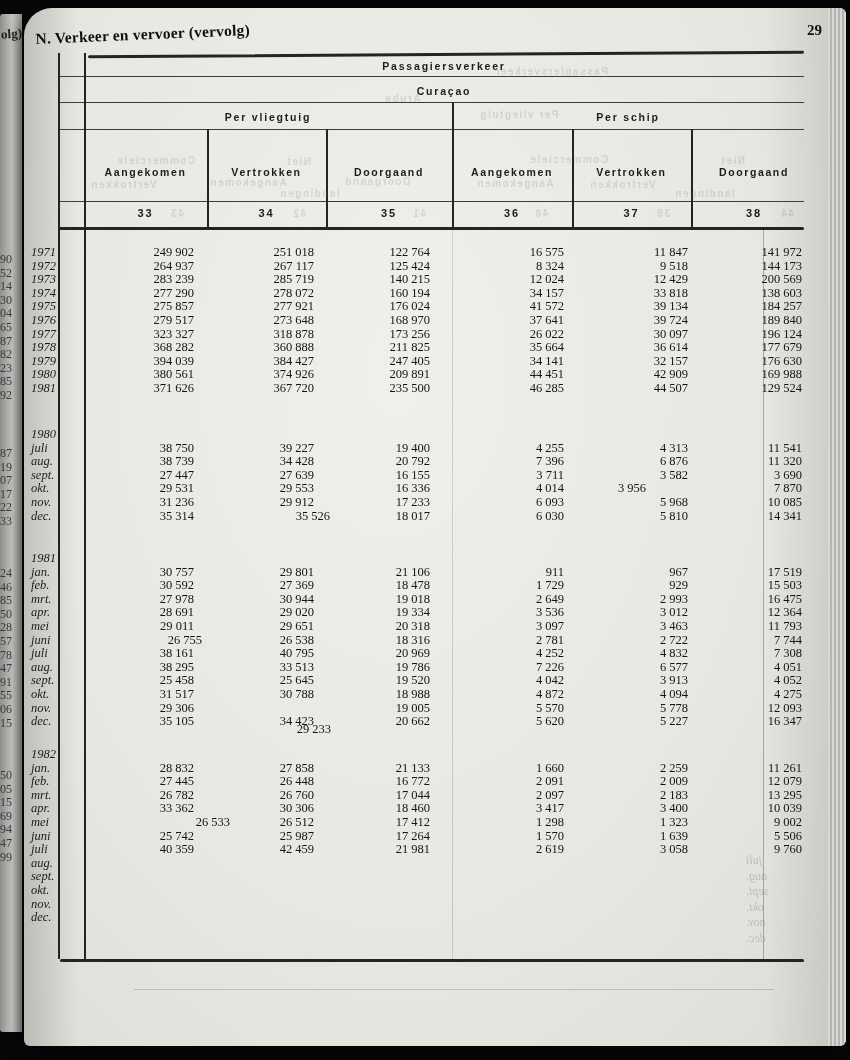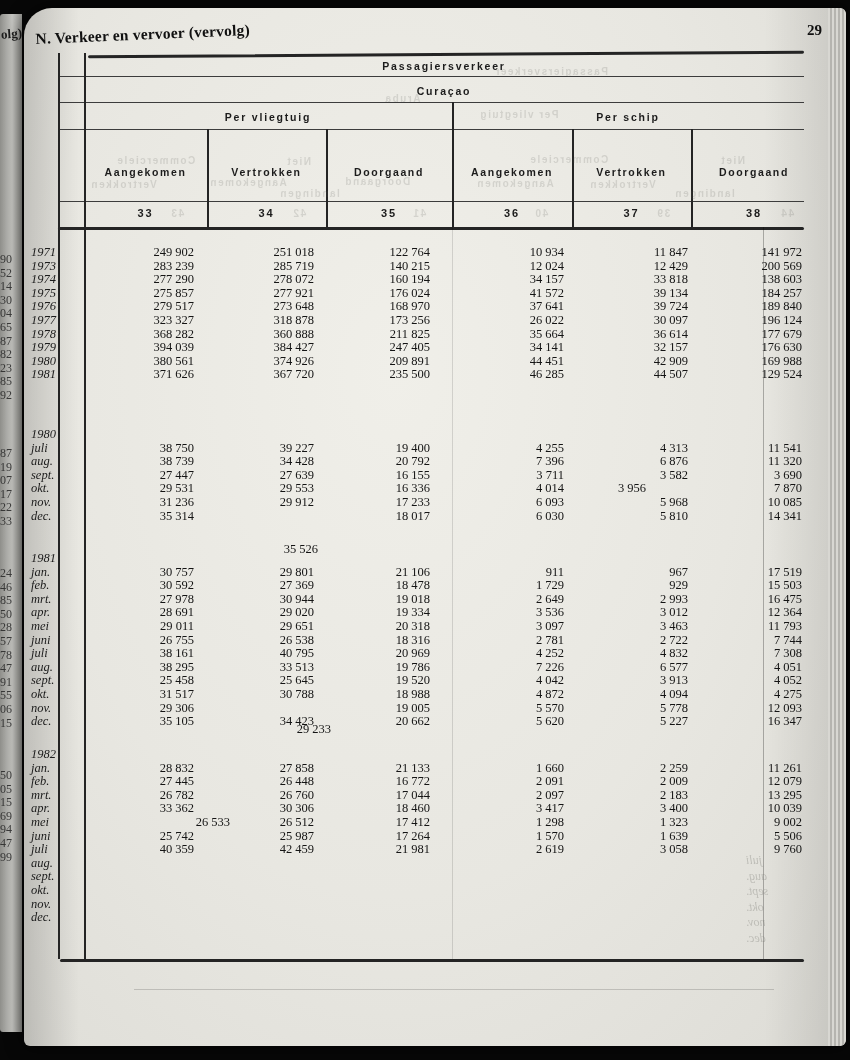--- a/index.html
+++ b/index.html
@@ -186,23 +186,32 @@
   <div class="col-cell-num" style="left:548px;top:199px;width:119px">37</div>
   <div class="col-cell-num" style="left:667px;top:199px;width:126px">38</div>
 
   <div id="data-body">
       <div class="section" style="top: 237px;">
         <div class="trow">
           <span class="rlabel">1971</span>
           <span class="cval" style="left: 60px; width: 110px;">249 902</span>
           <span class="cval" style="left: 176px; width: 114px;">251 018</span>
           <span class="cval" style="left: 296px; width: 110px;">122 764</span>
-          <span class="cval" style="left: 426px; width: 114px;">10 934</span>
+          <span class="cval" style="left: 426px; width: 114px;">16 575</span>
           <span class="cval" style="left: 552px; width: 112px;">11 847</span>
           <span class="cval" style="left: 668px; width: 110px;">141 972</span>
+        </div>
+        <div class="trow">
+          <span class="rlabel">1972</span>
+          <span class="cval" style="left: 60px; width: 110px;">264 937</span>
+          <span class="cval" style="left: 176px; width: 114px;">267 117</span>
+          <span class="cval" style="left: 296px; width: 110px;">125 424</span>
+          <span class="cval" style="left: 426px; width: 114px;">8 324</span>
+          <span class="cval" style="left: 552px; width: 112px;">9 518</span>
+          <span class="cval" style="left: 668px; width: 110px;">144 173</span>
         </div>
         <div class="trow">
           <span class="rlabel">1973</span>
           <span class="cval" style="left: 60px; width: 110px;">283 239</span>
           <span class="cval" style="left: 176px; width: 114px;">285 719</span>
           <span class="cval" style="left: 296px; width: 110px;">140 215</span>
           <span class="cval" style="left: 426px; width: 114px;">12 024</span>
           <span class="cval" style="left: 552px; width: 112px;">12 429</span>
           <span class="cval" style="left: 668px; width: 110px;">200 569</span>
         </div>
@@ -324,21 +333,21 @@
           <span class="cval" style="left: 60px; width: 110px;">31 236</span>
           <span class="cval" style="left: 176px; width: 114px;">29 912</span>
           <span class="cval" style="left: 296px; width: 110px;">17 233</span>
           <span class="cval" style="left: 426px; width: 114px;">6 093</span>
           <span class="cval" style="left: 552px; width: 112px;">5 968</span>
           <span class="cval" style="left: 668px; width: 110px;">10 085</span>
         </div>
         <div class="trow">
           <span class="rlabel">dec.</span>
           <span class="cval" style="left: 60px; width: 110px;">35 314</span>
-          <span class="cval" style="left: 180px; width: 114px; margin-top: 33px;">35 526</span>
+          <span class="cval" style="left: 192px; width: 114px;">35 526</span>
           <span class="cval" style="left: 296px; width: 110px;">18 017</span>
           <span class="cval" style="left: 426px; width: 114px;">6 030</span>
           <span class="cval" style="left: 552px; width: 112px;">5 810</span>
           <span class="cval" style="left: 668px; width: 110px;">14 341</span>
         </div>
       </div>
       <div class="section" style="top: 543px;">
         <div class="trow">
           <span class="rlabel yearhead">1981</span>
         </div>
@@ -382,21 +391,21 @@
           <span class="rlabel">mei</span>
           <span class="cval" style="left: 60px; width: 110px;">29 011</span>
           <span class="cval" style="left: 176px; width: 114px;">29 651</span>
           <span class="cval" style="left: 296px; width: 110px;">20 318</span>
           <span class="cval" style="left: 426px; width: 114px;">3 097</span>
           <span class="cval" style="left: 552px; width: 112px;">3 463</span>
           <span class="cval" style="left: 668px; width: 110px;">11 793</span>
         </div>
         <div class="trow">
           <span class="rlabel">juni</span>
-          <span class="cval" style="left: 60px; width: 110px;">26 755</span>
+          <span class="cval" style="left: 60px; width: 110px; padding-left: 8px;">26 755</span>
           <span class="cval" style="left: 176px; width: 114px;">26 538</span>
           <span class="cval" style="left: 296px; width: 110px;">18 316</span>
           <span class="cval" style="left: 426px; width: 114px;">2 781</span>
           <span class="cval" style="left: 552px; width: 112px;">2 722</span>
           <span class="cval" style="left: 668px; width: 110px;">7 744</span>
         </div>
         <div class="trow">
           <span class="rlabel">juli</span>
           <span class="cval" style="left: 60px; width: 110px;">38 161</span>
           <span class="cval" style="left: 176px; width: 114px;">40 795</span>

